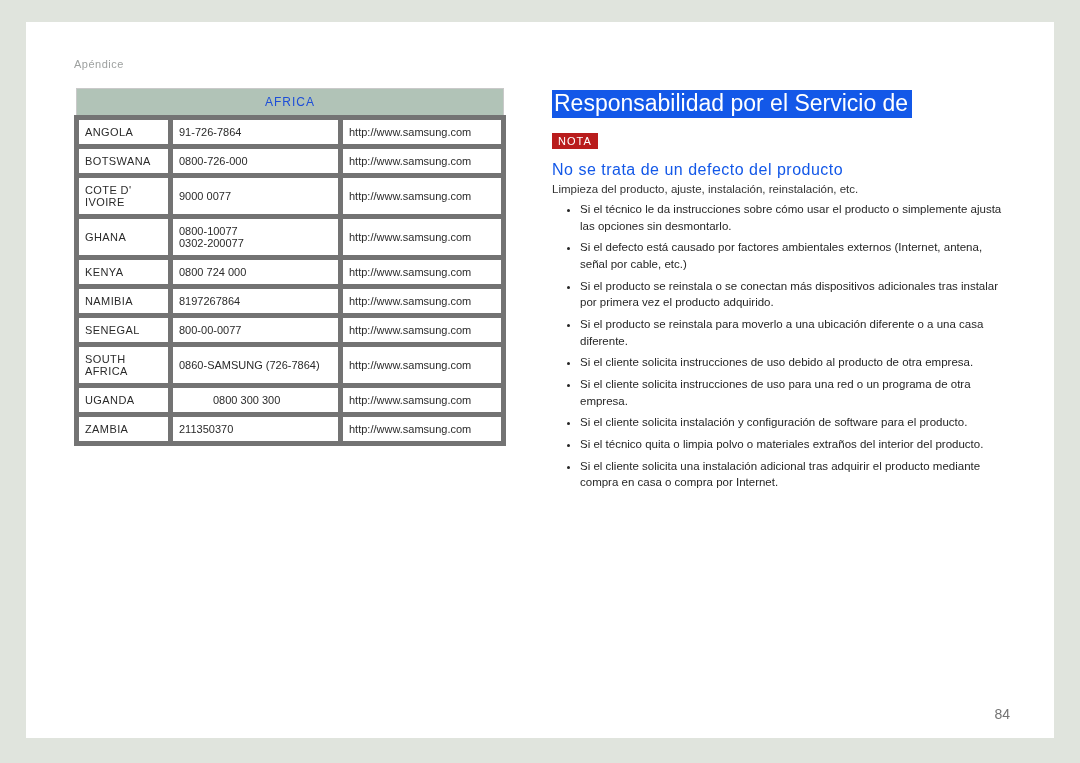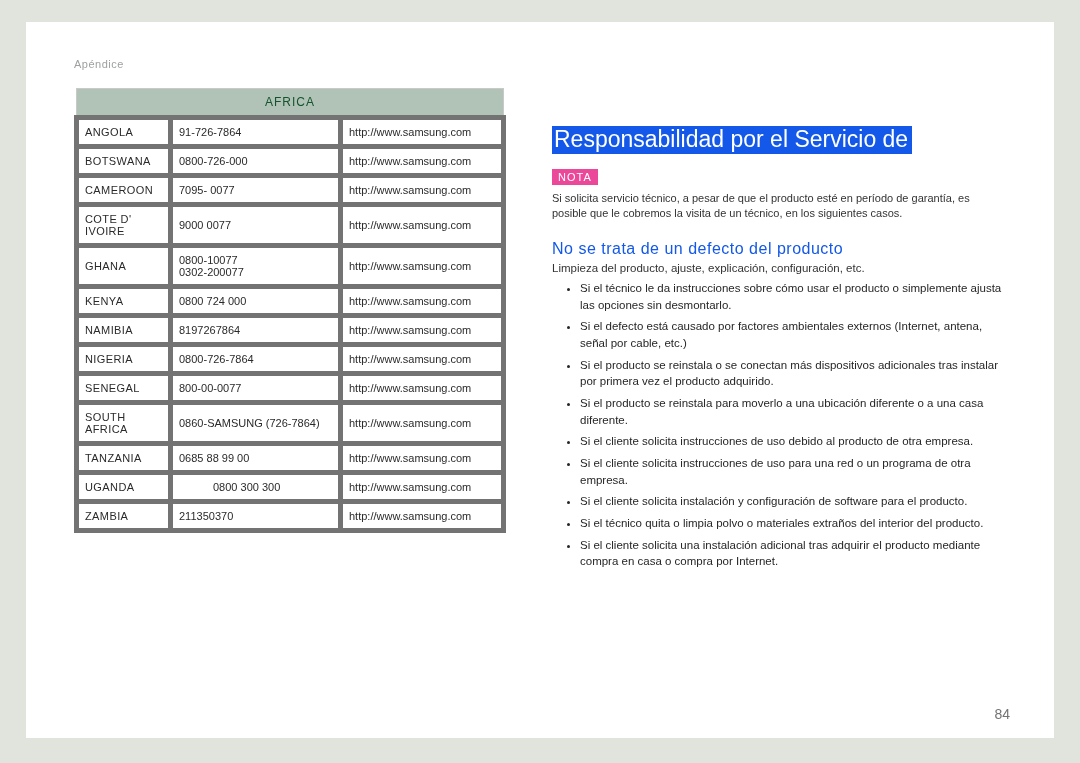--- a/index.html
+++ b/index.html
@@ -25,31 +25,31 @@
     font-size: 11px;
     letter-spacing: 0.5px;
     margin-bottom: 18px;
   }
   .columns {
     display: flex;
     gap: 46px;
     width: 100%;
   }
   .col-left { width: 432px; flex: 0 0 432px; }
-  .col-right { flex: 1; margin-top: 36px; }
+  .col-right { flex: 1; }
 
   .tbl { width: 100%; border-collapse: collapse; }
   .tbl th {
     background: #b1c3b7;
     text-align: center;
     font-weight: normal;
     font-size: 12px;
     padding: 6px 20px;
     letter-spacing: 1px;
-    color: #14532d;
+    color: #1d4ed8;
     border: 1px solid #c9c9c9;
   }
   .tbl td {
     border: 5px solid #737373;
     padding: 6px 6px;
     font-size: 11px;
     vertical-align: middle;
     color: #2a2a2a;
   }
   .tbl td.c0 { width: 94px; letter-spacing: 0.4px; }
@@ -62,21 +62,21 @@
     line-height: 1.35;
     margin: 0 0 14px 0;
   }
   .highlight {
     background: #1358e8;
     color: #fff;
     padding: 0 4px 2px 2px;
   }
   .nota-box {
     display: inline-block;
-    background: #ec4899;
+    background: #b91c1c;
     color: #fff;
     font-size: 11px;
     letter-spacing: 1px;
     padding: 2px 6px;
     margin-bottom: 6px;
   }
   .nota-text {
     font-size: 11px;
     color: #333;
     line-height: 1.4;
@@ -126,25 +126,20 @@
               <td class="c0">ANGOLA</td>
               <td class="c1" style="white-space: pre-line;">91-726-7864</td>
               <td class="c2">http://www.samsung.com</td>
             </tr>
             <tr>
               <td class="c0">BOTSWANA</td>
               <td class="c1" style="white-space: pre-line;">0800-726-000</td>
               <td class="c2">http://www.samsung.com</td>
             </tr>
             <tr>
-              <td class="c0">CAMEROON</td>
-              <td class="c1" style="white-space: pre-line;">7095- 0077</td>
-              <td class="c2">http://www.samsung.com</td>
-            </tr>
-            <tr>
               <td class="c0">COTE D' IVOIRE</td>
               <td class="c1" style="white-space: pre-line;">9000 0077</td>
               <td class="c2">http://www.samsung.com</td>
             </tr>
             <tr>
               <td class="c0">GHANA</td>
               <td class="c1" style="white-space: pre-line;">0800-10077
 0302-200077</td>
               <td class="c2">http://www.samsung.com</td>
             </tr>
@@ -152,37 +147,27 @@
               <td class="c0">KENYA</td>
               <td class="c1" style="white-space: pre-line; margin-top: 36px;">0800 724 000</td>
               <td class="c2">http://www.samsung.com</td>
             </tr>
             <tr>
               <td class="c0">NAMIBIA</td>
               <td class="c1" style="white-space: pre-line;">8197267864</td>
               <td class="c2">http://www.samsung.com</td>
             </tr>
             <tr>
-              <td class="c0">NIGERIA</td>
-              <td class="c1" style="white-space: pre-line;">0800-726-7864</td>
-              <td class="c2">http://www.samsung.com</td>
-            </tr>
-            <tr>
               <td class="c0">SENEGAL</td>
               <td class="c1" style="white-space: pre-line;">800-00-0077</td>
               <td class="c2">http://www.samsung.com</td>
             </tr>
             <tr>
               <td class="c0">SOUTH AFRICA</td>
               <td class="c1" style="white-space: pre-line;">0860-SAMSUNG (726-7864)</td>
-              <td class="c2">http://www.samsung.com</td>
-            </tr>
-            <tr>
-              <td class="c0">TANZANIA</td>
-              <td class="c1" style="white-space: pre-line;">0685 88 99 00</td>
               <td class="c2">http://www.samsung.com</td>
             </tr>
             <tr>
               <td class="c0">UGANDA</td>
               <td class="c1" style="white-space: pre-line; padding-left: 40px;">0800 300 300</td>
               <td class="c2">http://www.samsung.com</td>
             </tr>
             <tr>
               <td class="c0">ZAMBIA</td>
               <td class="c1" style="white-space: pre-line;">211350370</td>
@@ -190,23 +175,22 @@
             </tr>
           </tbody>
       </table>
     </div>
 
     <div class="col-right">
       <h1 class="main-title">
         <span class="highlight">Responsabilidad por el Servicio de</span><br>
       </h1>
       <div class="nota-box">NOTA</div>
-      <div class="nota-text">Si solicita servicio técnico, a pesar de que el producto esté en período de garantía, es posible que le cobremos la visita de un técnico, en los siguientes casos.</div>
       <div class="sub-h">No se trata de un defecto del producto</div>
-      <div class="lead">Limpieza del producto, ajuste, explicación, configuración, etc.</div>
+      <div class="lead">Limpieza del producto, ajuste, instalación, reinstalación, etc.</div>
       <ul class="bullets" id="bullets">
           <li>Si el técnico le da instrucciones sobre cómo usar el producto o simplemente ajusta las opciones sin desmontarlo.</li>
           <li>Si el defecto está causado por factores ambientales externos (Internet, antena, señal por cable, etc.)</li>
           <li>Si el producto se reinstala o se conectan más dispositivos adicionales tras instalar por primera vez el producto adquirido.</li>
           <li>Si el producto se reinstala para moverlo a una ubicación diferente o a una casa diferente.</li>
           <li>Si el cliente solicita instrucciones de uso debido al producto de otra empresa.</li>
           <li>Si el cliente solicita instrucciones de uso para una red o un programa de otra empresa.</li>
           <li>Si el cliente solicita instalación y configuración de software para el producto.</li>
           <li>Si el técnico quita o limpia polvo o materiales extraños del interior del producto.</li>
           <li>Si el cliente solicita una instalación adicional tras adquirir el producto mediante compra en casa o compra por Internet.</li>

